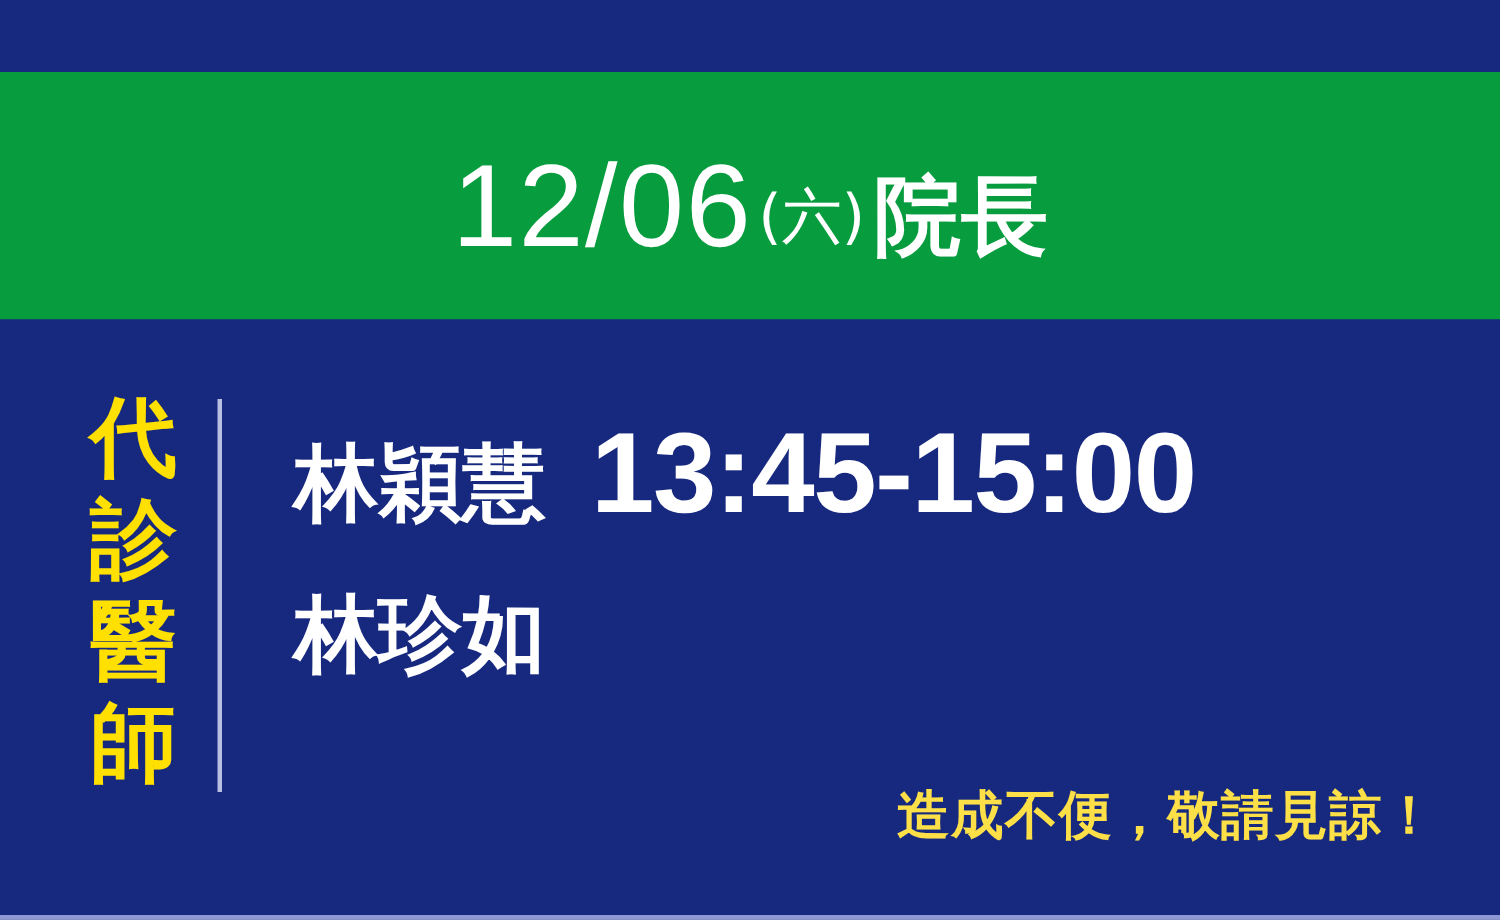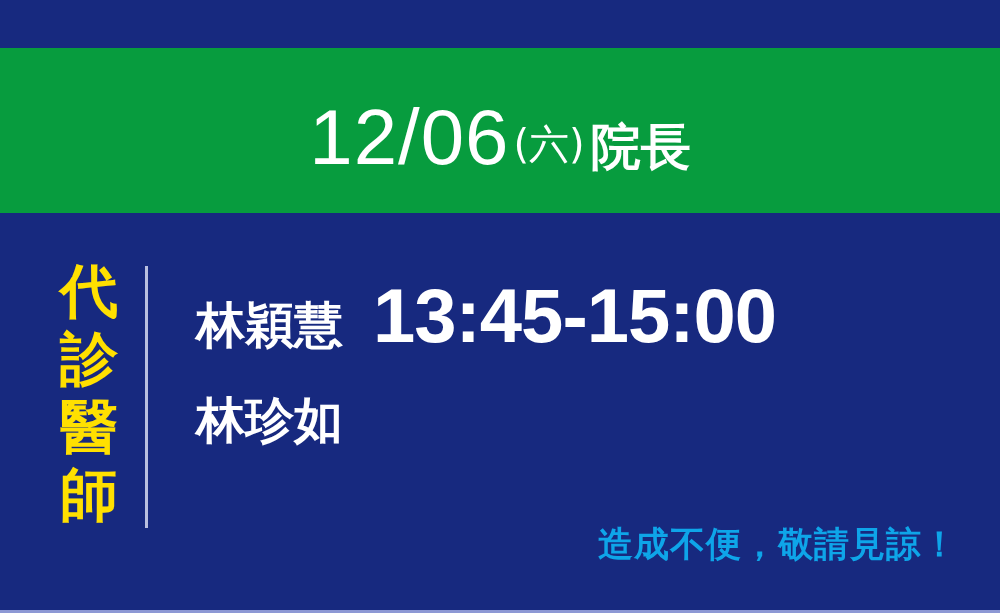--- a/index.html
+++ b/index.html
@@ -62,21 +62,21 @@
   }
 
   .header-doctor {
     font-size: 80px;
     font-weight: 700;
     letter-spacing: 0px;
     font-family: "DejaVu Sans", "Liberation Sans", sans-serif;
   }
 
   .header-title {
-    font-size: 50px;
+    font-size: 58px;
     font-weight: 700;
     letter-spacing: 0px;
     margin-left: 4px;
     font-family: "DejaVu Sans", "Liberation Sans", sans-serif;
   }
 
   .header-status {
     font-size: 78px;
     font-weight: 700;
     margin-left: 26px;
@@ -137,40 +137,40 @@
     display: flex;
     align-items: baseline;
     color: #ffffff;
     white-space: nowrap;
     height: 118px;
   }
 
   .row-name {
     font-family: "DejaVu Sans", "Liberation Sans", sans-serif;
     font-weight: 700;
-    font-size: 49px;
+    font-size: 56px;
     line-height: 1;
     letter-spacing: 0px;
   }
 
   .row-time {
     font-family: "Liberation Sans", "DejaVu Sans", sans-serif;
     font-weight: 700;
     font-size: 76px;
     line-height: 1;
     margin-left: 30px;
     letter-spacing: -1px;
   }
 
   
   .apology {
     position: absolute;
     right: 42px;
     top: 527px;
-    color: #0ea5e9;
+    color: #fde047;
     font-family: "DejaVu Sans", "Liberation Sans", sans-serif;
     font-weight: 700;
     font-size: 35px;
     line-height: 1;
     white-space: nowrap;
     letter-spacing: 1px;
   }
 
   .bottom-edge {
     position: absolute;

